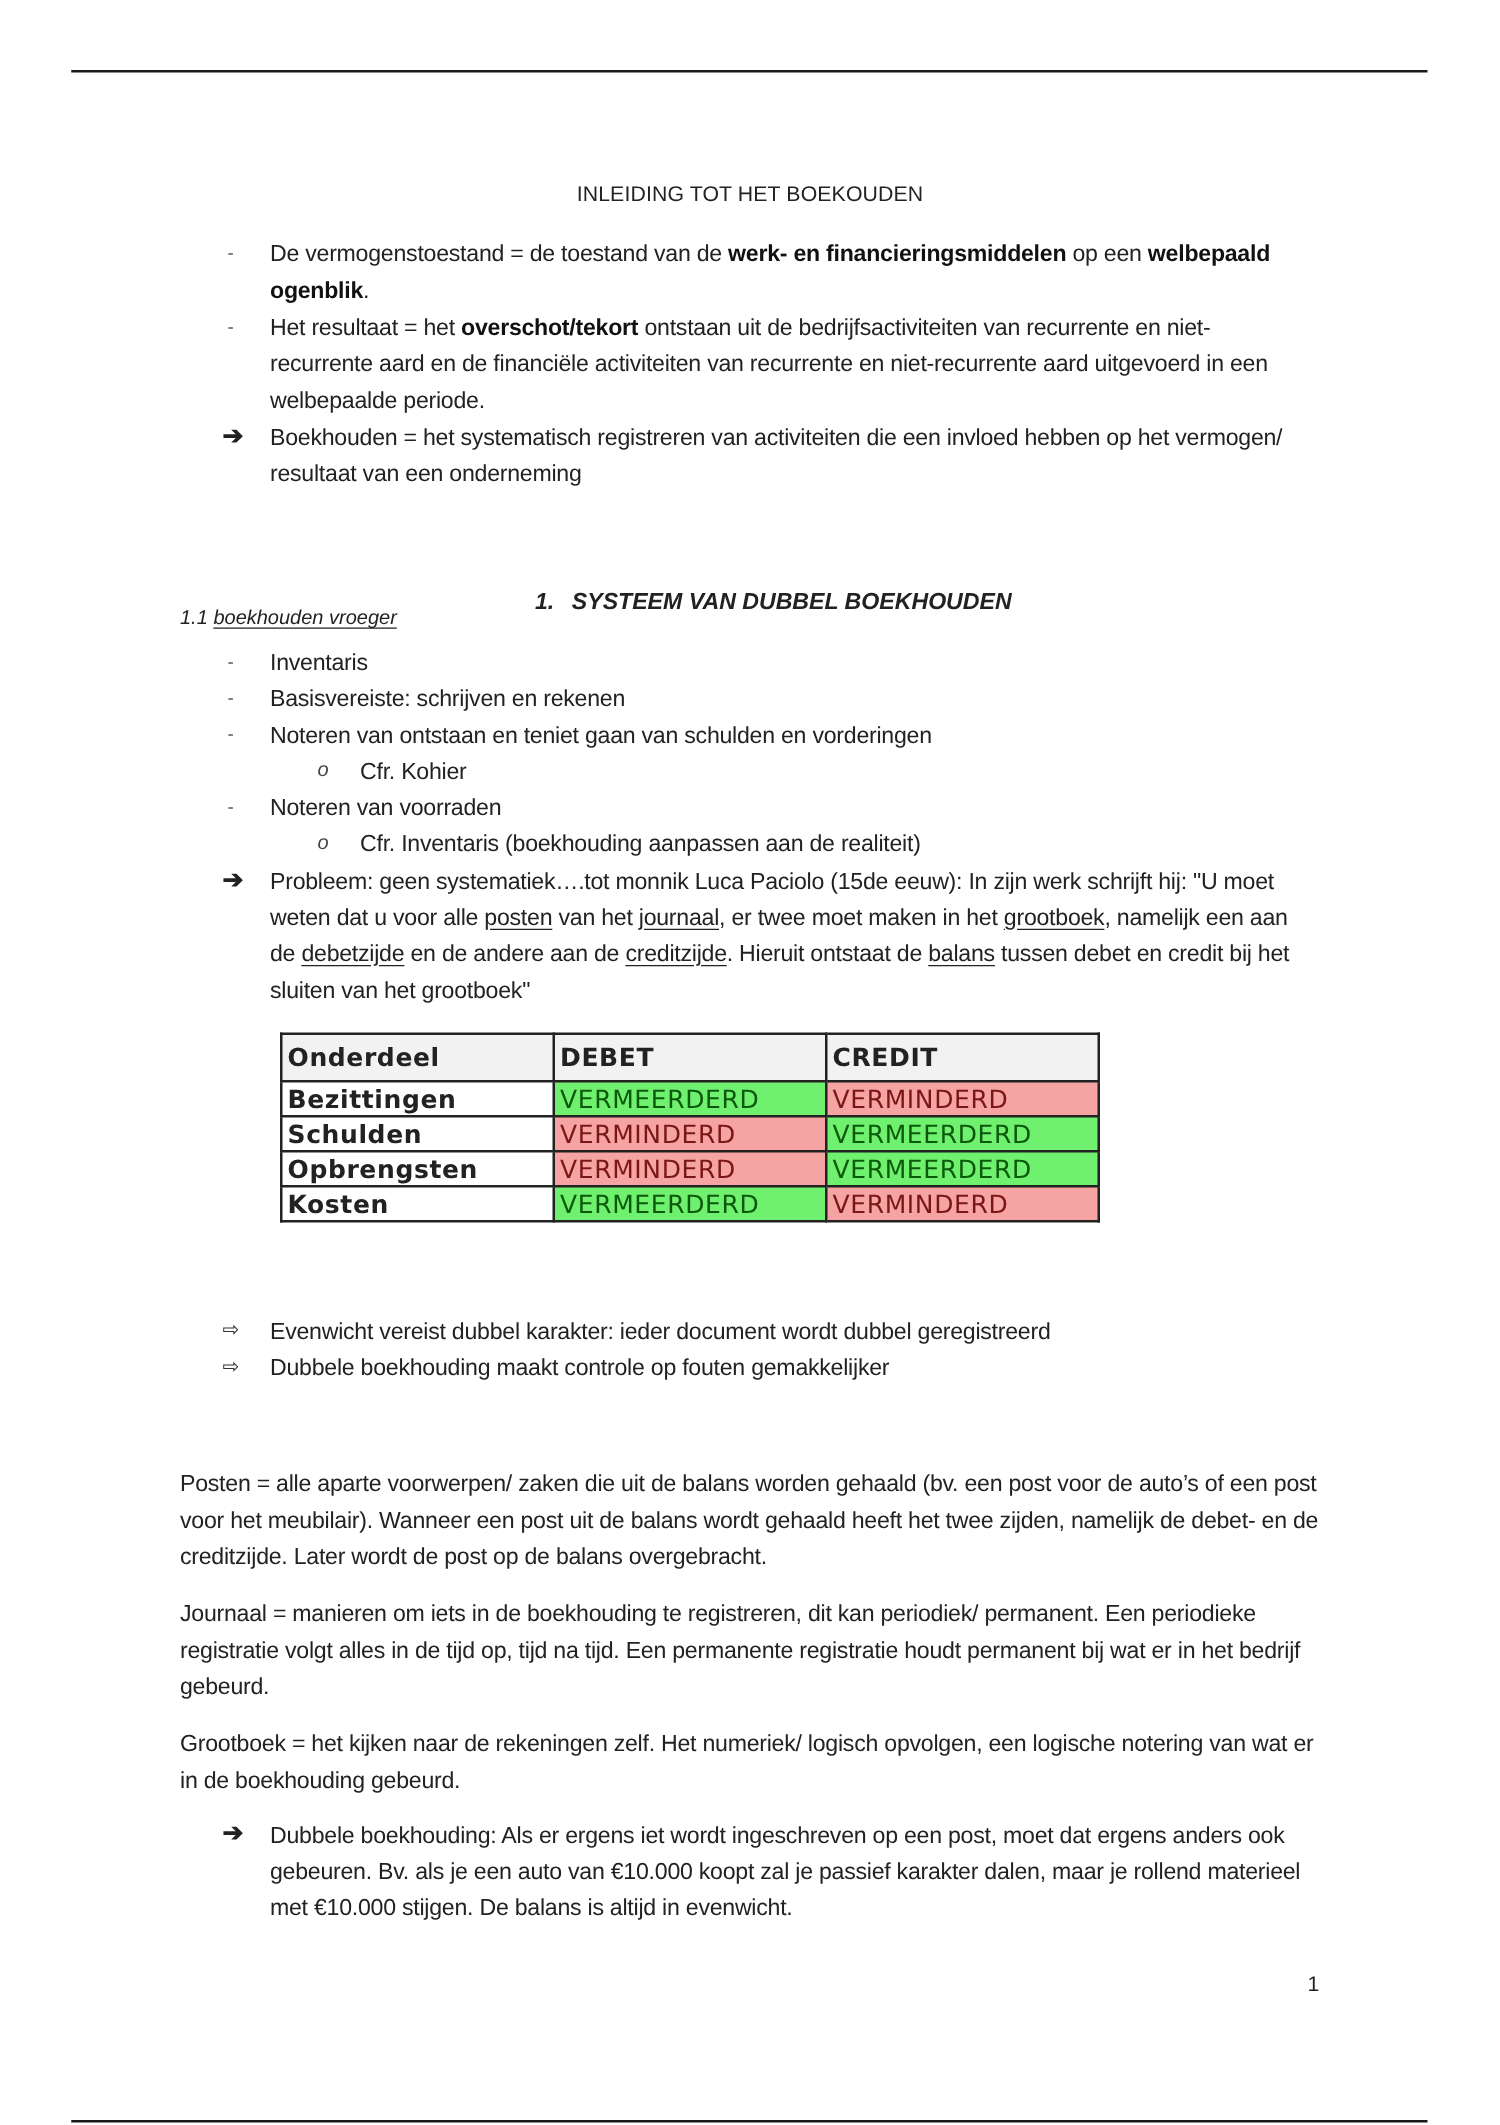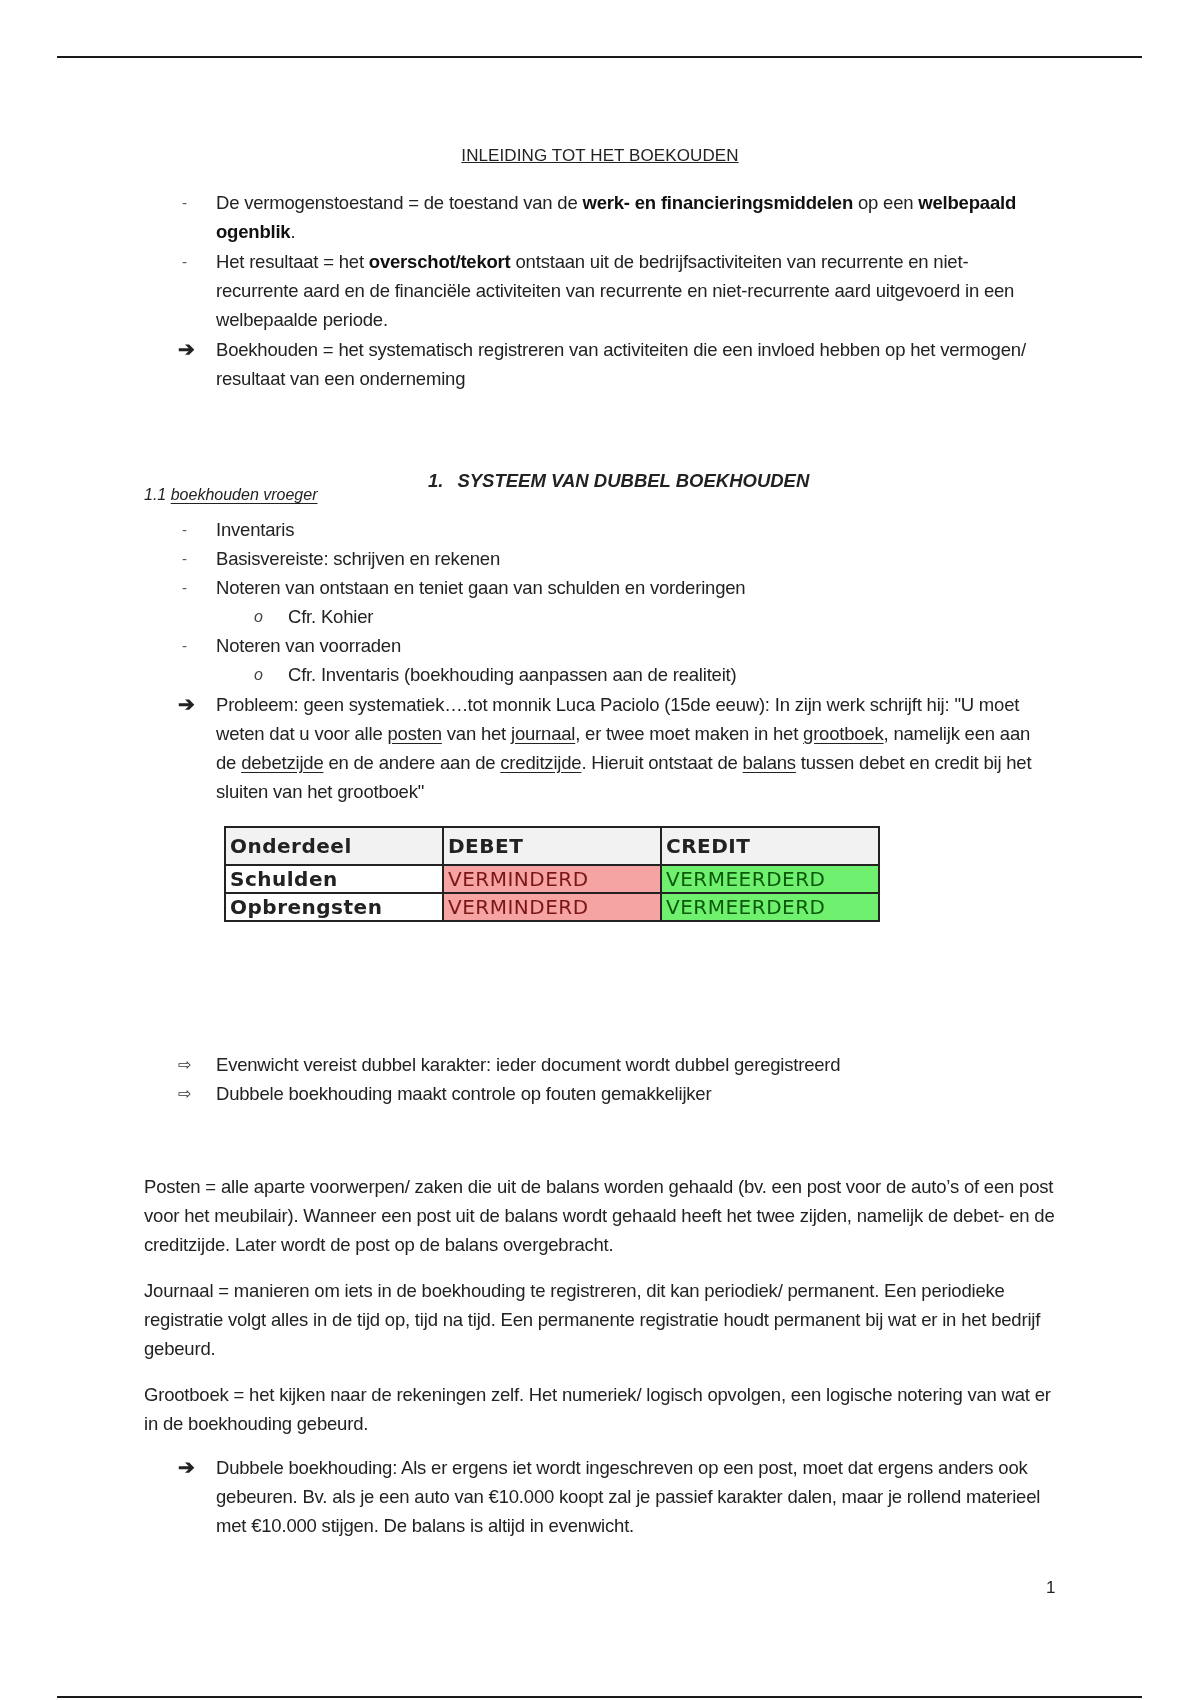--- a/index.html
+++ b/index.html
@@ -22,21 +22,20 @@
     .rule.top { top: 56px; }
     .rule.bottom { top: 1696px; }
 
     .page-title {
       position: absolute;
       top: 146px;
       left: 0; width: 1200px;
       text-align: center;
       font-size: 17px;
       letter-spacing: 0.1px;
-      text-decoration: underline;
     }
     .txt {
       font-size: 18.5px;
       line-height: 29px;
       letter-spacing: -0.2px;
     }
     .item {
       position: absolute;
       left: 216px;
       width: 830px;
@@ -170,29 +169,39 @@
 <table class="ledger">
   <thead>
     <tr>
       <th class="c1">Onderdeel</th>
       <th class="c2">DEBET</th>
       <th class="c3">CREDIT</th>
     </tr>
   </thead>
   <tbody id="ledger-body">
       <tr>
+        <td class="name c1">Bezittingen</td>
+        <td class="c2 up" style="background: rgb(111, 240, 111);">VERMEERDERD</td>
+        <td class="c3 down" style="background: rgb(245, 163, 163);">VERMINDERD</td>
+      </tr>
+      <tr>
         <td class="name c1">Schulden</td>
         <td class="c2 down" style="background: rgb(245, 163, 163);">VERMINDERD</td>
         <td class="c3 up" style="background: rgb(111, 240, 111);">VERMEERDERD</td>
       </tr>
       <tr>
         <td class="name c1">Opbrengsten</td>
         <td class="c2 down" style="background: rgb(245, 163, 163);">VERMINDERD</td>
         <td class="c3 up" style="background: rgb(111, 240, 111);">VERMEERDERD</td>
       </tr>
+      <tr>
+        <td class="name c1">Kosten</td>
+        <td class="c2 up" style="background: rgb(111, 240, 111);">VERMEERDERD</td>
+        <td class="c3 down" style="background: rgb(245, 163, 163);">VERMINDERD</td>
+      </tr>
     </tbody>
 </table>
 
 <span class="marker hollow" style="top:1050px">⇨</span>
 <div class="item txt" style="top:1050px">Evenwicht vereist dubbel karakter: ieder document wordt dubbel geregistreerd</div>
 
 <span class="marker hollow" style="top:1079px">⇨</span>
 <div class="item txt" style="top:1079px">Dubbele boekhouding maakt controle op fouten gemakkelijker</div>
 
 <div class="para txt" style="top:1172px">Posten = alle aparte voorwerpen/ zaken die uit de balans worden gehaald (bv. een post voor de auto’s of een post voor het meubilair). Wanneer een post uit de balans wordt gehaald heeft het twee zijden, namelijk de debet- en de creditzijde. Later wordt de post op de balans overgebracht.</div>

